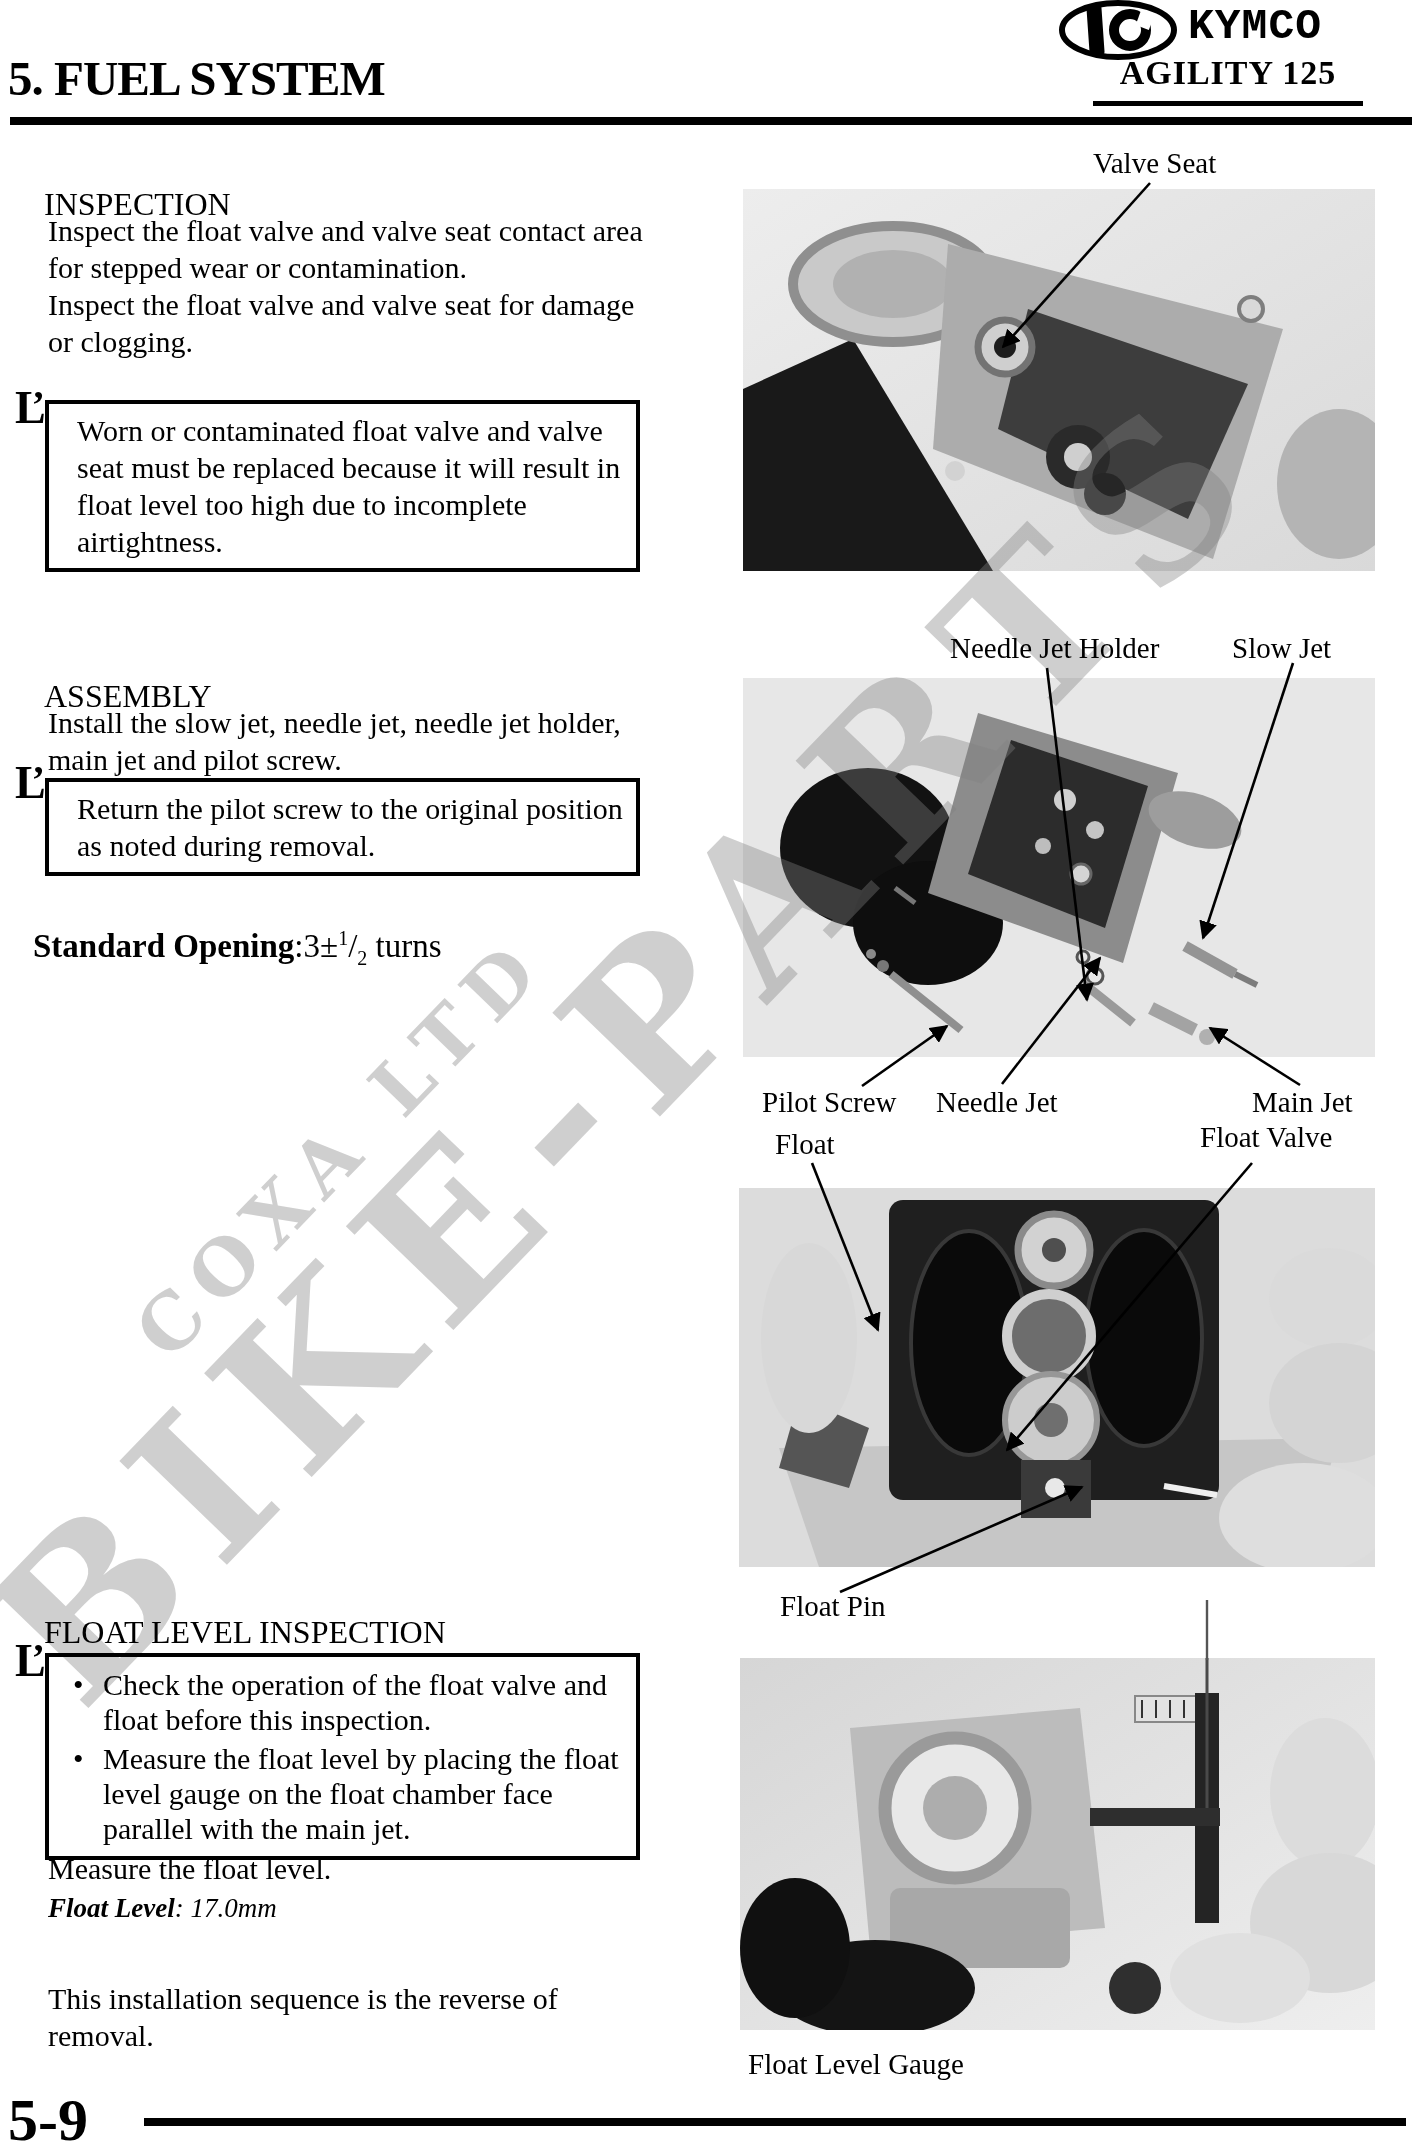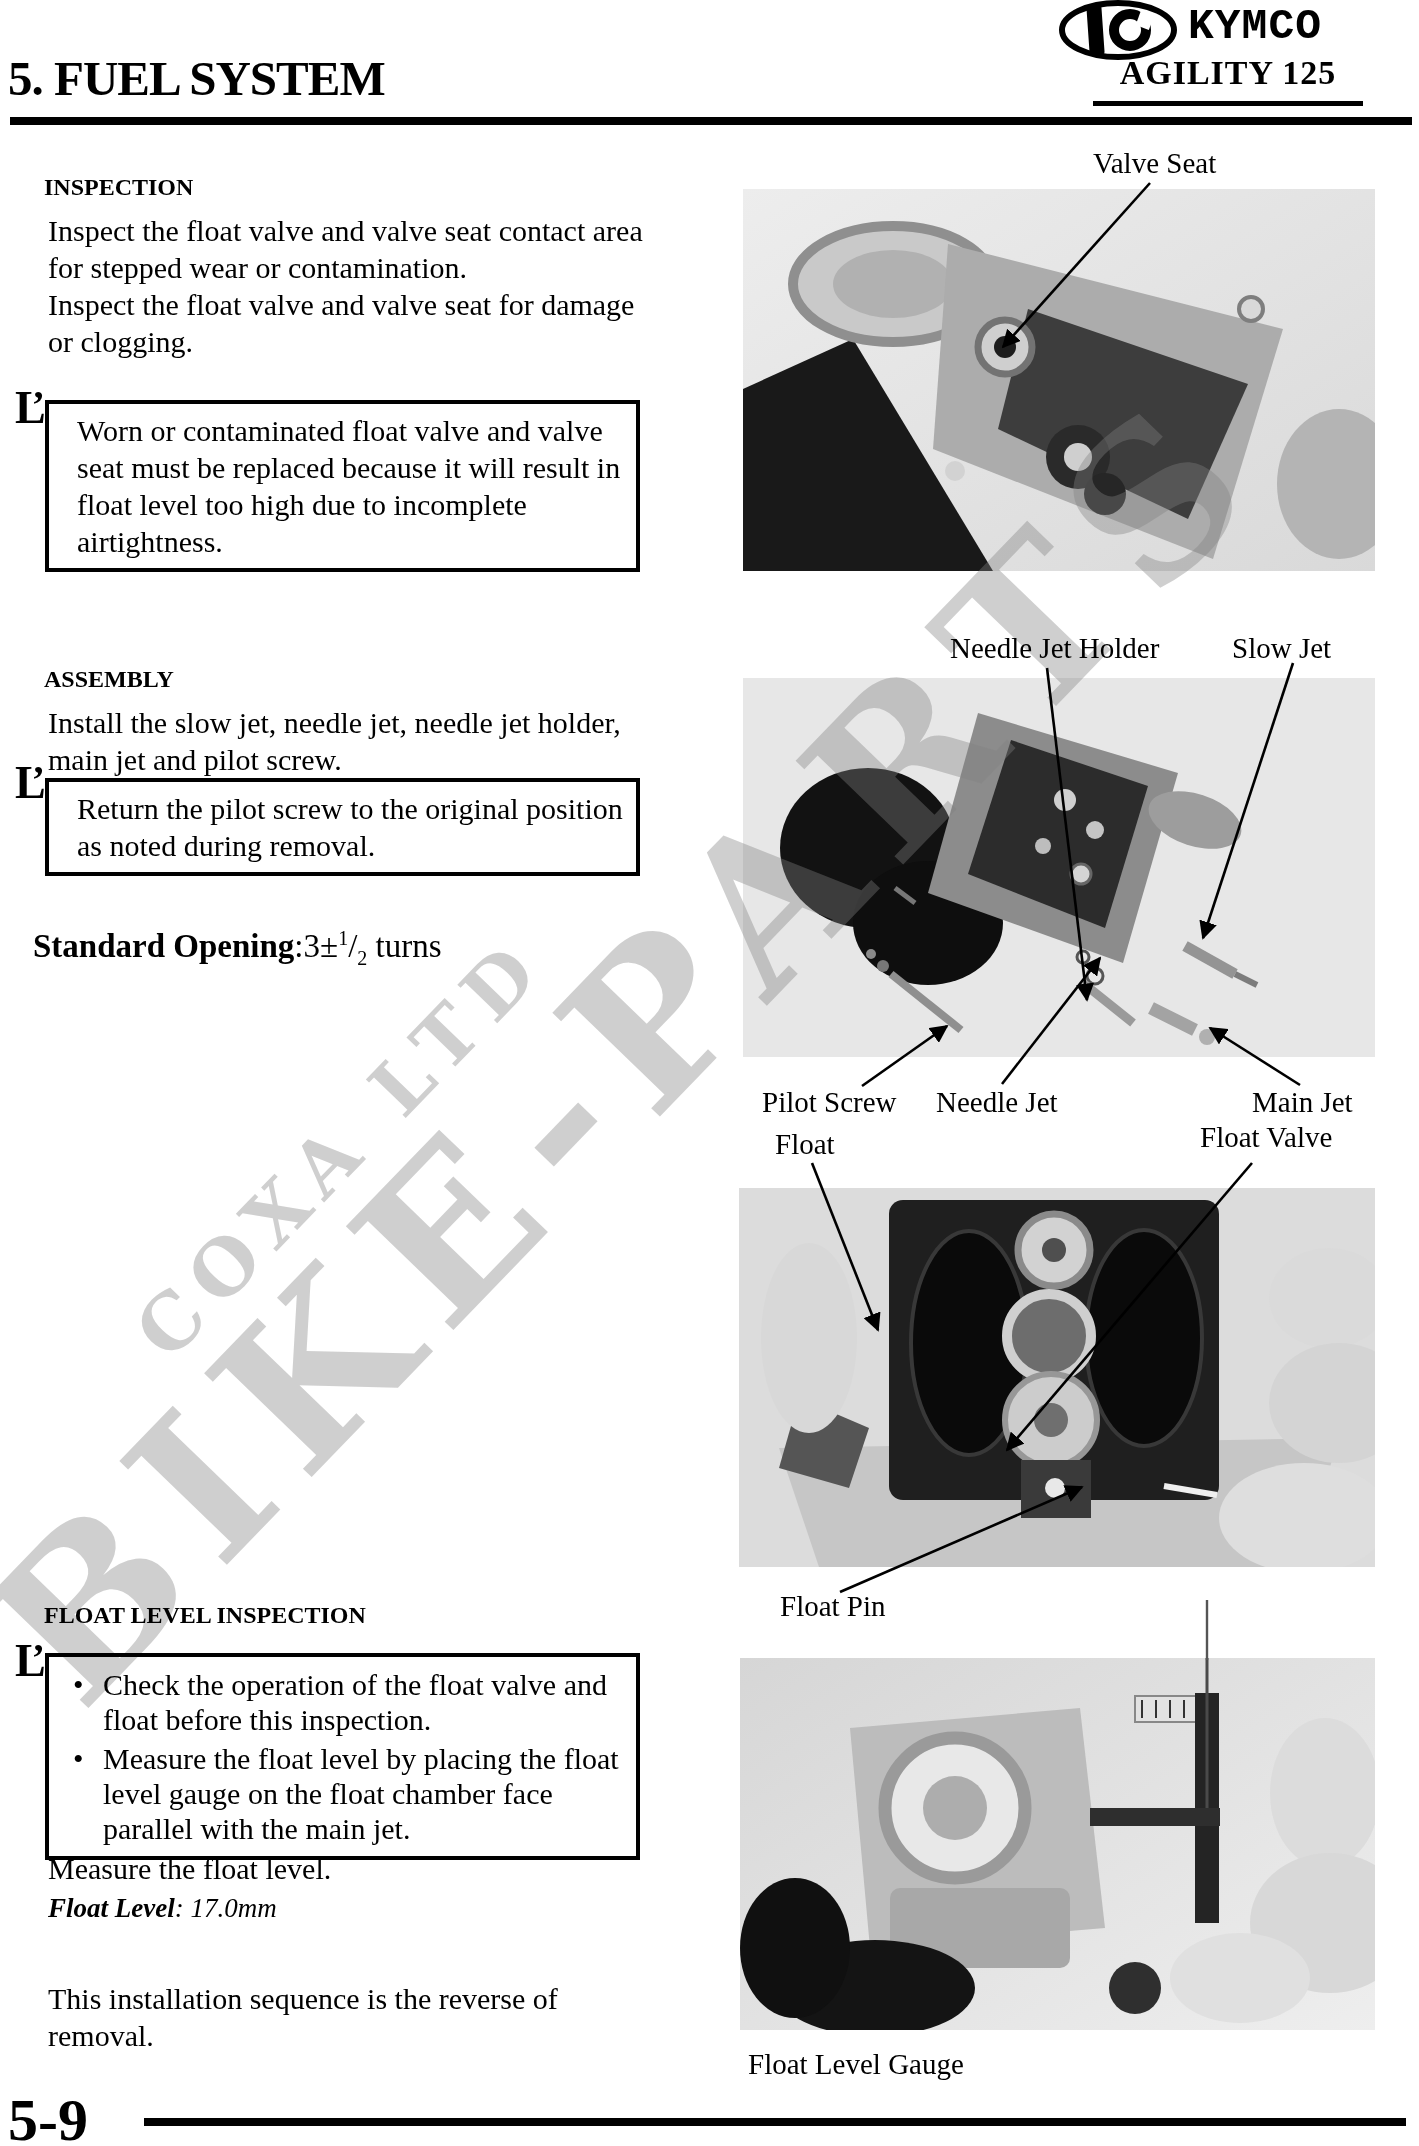--- a/index.html
+++ b/index.html
@@ -7,21 +7,21 @@
         font-family:"Liberation Serif", serif;color:#000;}
   .abs{position:absolute;}
   
   #chapter-title{left:8px;top:50px;font-size:49px;font-weight:bold;letter-spacing:-1px;white-space:nowrap;}
   #brand-word{left:1188px;top:2px;font-family:Liberation Mono, monospace;font-weight:bold;
               font-size:43px;letter-spacing:1px;}
   #model-name{left:1093px;top:54px;width:270px;text-align:center;font-size:34px;font-weight:bold;
               letter-spacing:1px;border-bottom:5px solid #000;padding-bottom:9px;}
   #header-rule{left:10px;top:117px;width:1402px;height:8px;background:#000;}
   
-  .heading{font-size:24px;font-weight:bold;}
+  .heading{font-size:32px;font-weight:normal;margin-top:12px;}
   .para{font-size:30px;line-height:37px;}
   .notebox{border:4px solid #000;background:transparent;}
   .notebox .para{padding:8px 12px 8px 28px;}
   .note-marker{font-size:46px;font-weight:bold;line-height:1;}
   .bullet-item{display:flex;}
   .bullet-glyph{width:30px;flex:0 0 30px;}
   sup.frac{font-size:20px;vertical-align:super;}
   sub.frac{font-size:20px;vertical-align:sub;}
   
   .photo{background:#e5e5e5;z-index:1;}

